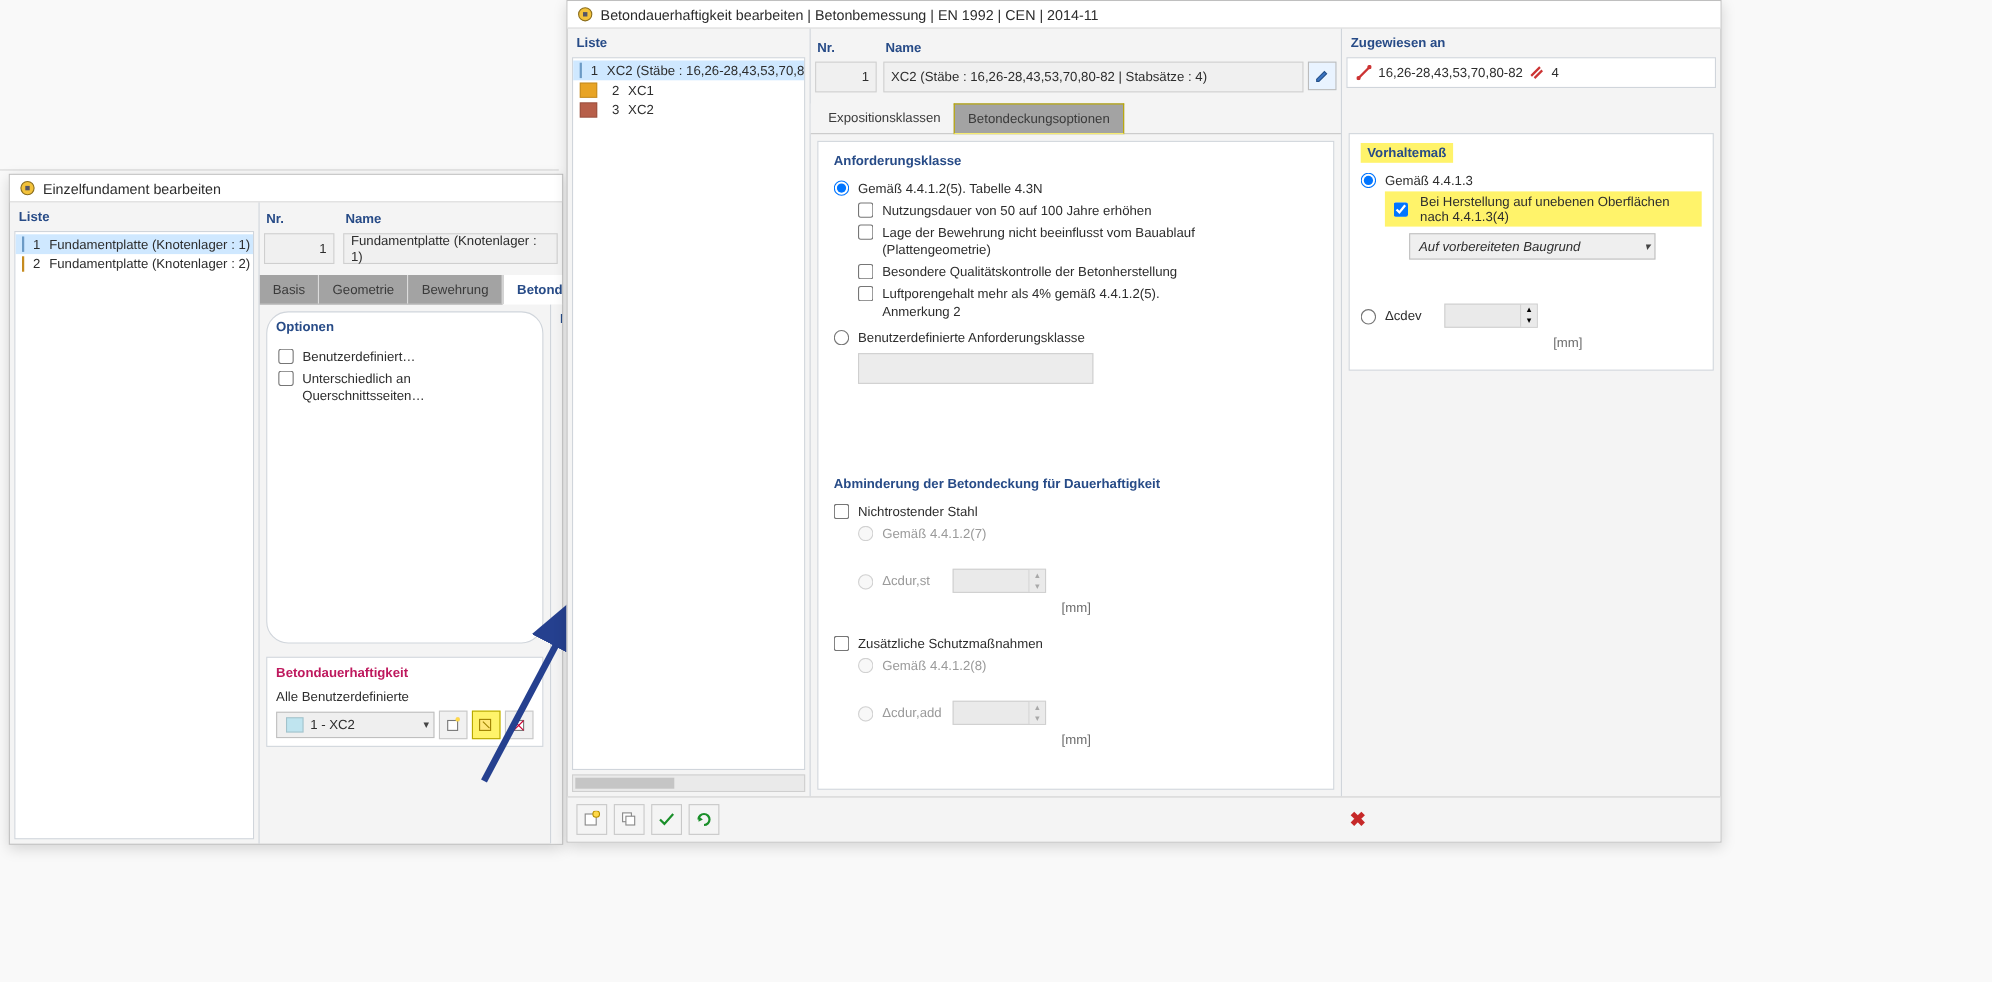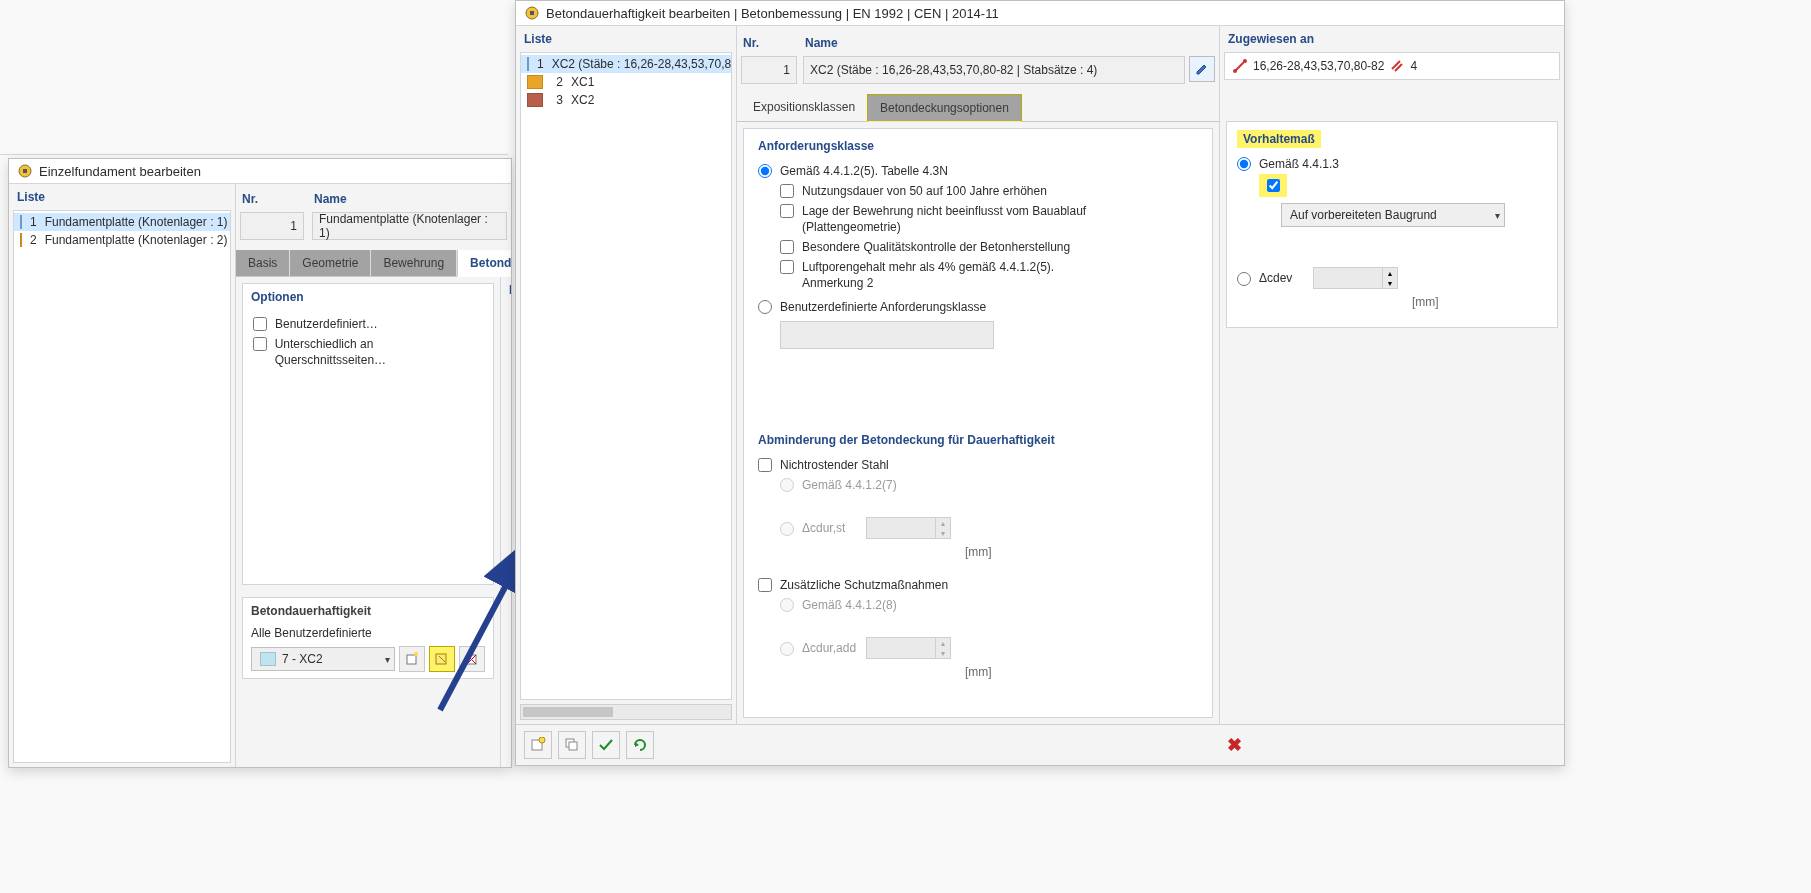--- a/index.html
+++ b/index.html
@@ -64,21 +64,21 @@
   }
   .list-row.selected { background: #cfe8ff; }
   .swatch {
     width: 14px; height: 12px;
     display: inline-block;
     border: 1px solid rgba(0,0,0,0.15);
   }
   .num { width: 12px; text-align: right; }
   .heading-label {
     font-weight: 600;
-    color: #404040;
+    color: #be185d;
   }
   
   .chk, .rdo {
     display: inline-flex;
     align-items: flex-start;
     gap: 8px;
     padding: 2px 0;
   }
   .chk input, .rdo input {
     width: 14px; height: 14px;
@@ -322,21 +322,21 @@
     flex:1;
     padding: 8px 14px;
     overflow:auto;
   }
   .section-title {
     color:#274b87;
     font-weight:600;
     margin: 2px 0 8px 0;
   }
   .indent1 { margin-left: 22px; }
-  .indent2 { margin-left: 44px; }
+  .indent2 { margin-left: 44px; font-style: italic; }
 
   
   .hl-yellow { background:#fff36a; }
   .vorh-header { display:inline-block; padding:2px 6px; font-weight:600; color:#274b87; }
   .vorh-line-hl { padding:2px 4px; }
 
   
   .win2-footer {
     border-top:1px solid #d0d0d0;
     padding: 6px 8px;
@@ -440,42 +440,42 @@
 
         <div class="tabs" style="margin-top:10px;">
           <div class="tab">Basis</div>
           <div class="tab">Geometrie</div>
           <div class="tab">Bewehrung</div>
           <div class="tab active">Betondeckung</div>
         </div>
 
         <div style="display:flex; flex:1; min-height:0;">
           <div style="flex:1; display:flex; flex-direction:column;">
-            <div class="groupbox" style="flex:0 0 auto; height:300px;">
+            <div class="groupbox" style="flex:0 0 auto; height:300px;border-radius:20px;">
               <div class="group-title">Optionen</div>
               <div class="group-body">
                 <label class="chk">
                   <input type="checkbox" style="">
                   <span class="chk-label">Benutzerdefiniert…</span>
                 </label><br>
                 <label class="chk">
                   <input type="checkbox" style="">
                   <span class="chk-label">Unterschiedlich an Querschnittsseiten…</span>
                 </label>
               </div>
             </div>
 
             <div class="durability-box">
               <div class="heading-label">Betondauerhaftigkeit</div>
               <div style="margin-top:8px;">Alle Benutzerdefinierte</div>
               <div class="durability-row">
                 <div class="select" style="min-width:130px;">
                   <span style="display:inline-flex;align-items:center; gap:6px;">
                     <span class="swatch" style="background:#bfe4ef;"></span>
-                    <span>7 - XC2</span>
+                    <span>1 - XC2</span>
                   </span>
                   <span class="chev">▾</span>
                 </div>
                 <span class="btn-icon">
                   <svg width="16" height="16" viewBox="0 0 16 16">
                       <rect x="3" y="4" width="9" height="9" fill="#fff" stroke="#777"></rect>
                       <path d="M11 2 L13 2 L13 4" stroke="#e5a400" fill="none"></path>
                       <circle cx="12" cy="3" r="2" fill="#ffd94a"></circle>
                     </svg>
                 </span>
@@ -687,20 +687,21 @@
           <div class="hl-yellow vorh-header">Vorhaltemaß</div>
           <div style="height:6px;"></div>
 
           <label class="rdo">
             <input type="radio" name="vorh" checked="" style="">
             <span class="rdo-label">Gemäß 4.4.1.3</span>
           </label>
 
           <div class="indent1 hl-yellow vorh-line-hl" style="display:flex;align-items:center;gap:8px; width:fit-content;">
             <input type="checkbox" checked="" style="">
+            <span>Bei Herstellung auf unebenen Oberflächen nach 4.4.1.3(4)</span>
           </div>
 
           <div class="indent2" style="margin-top:6px;">
             <div class="select" style="min-width:210px;">
               <span>Auf vorbereiteten Baugrund</span>
               <span class="chev">▾</span>
             </div>
           </div>
 
           <div style="height:18px;"></div>

